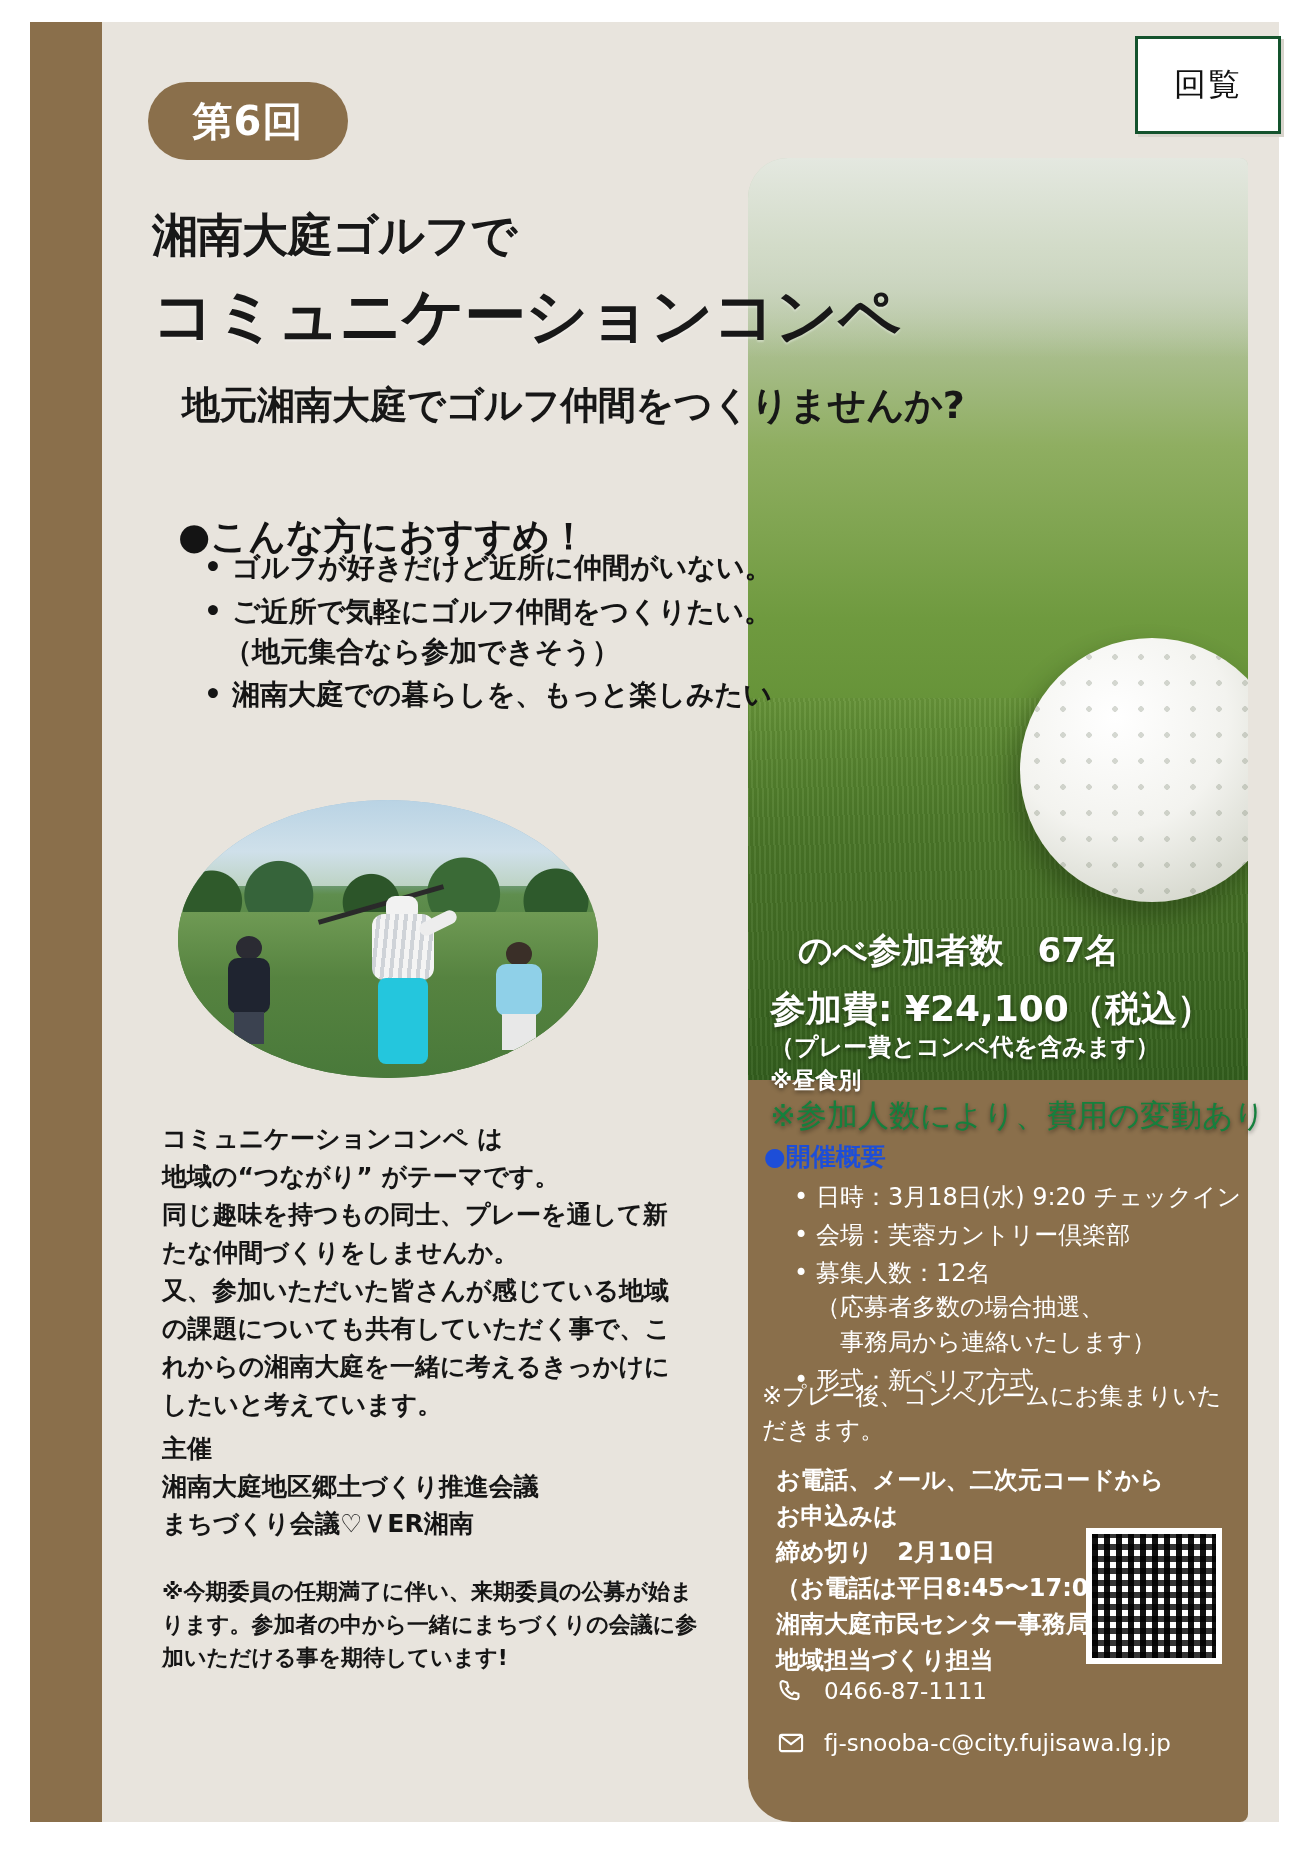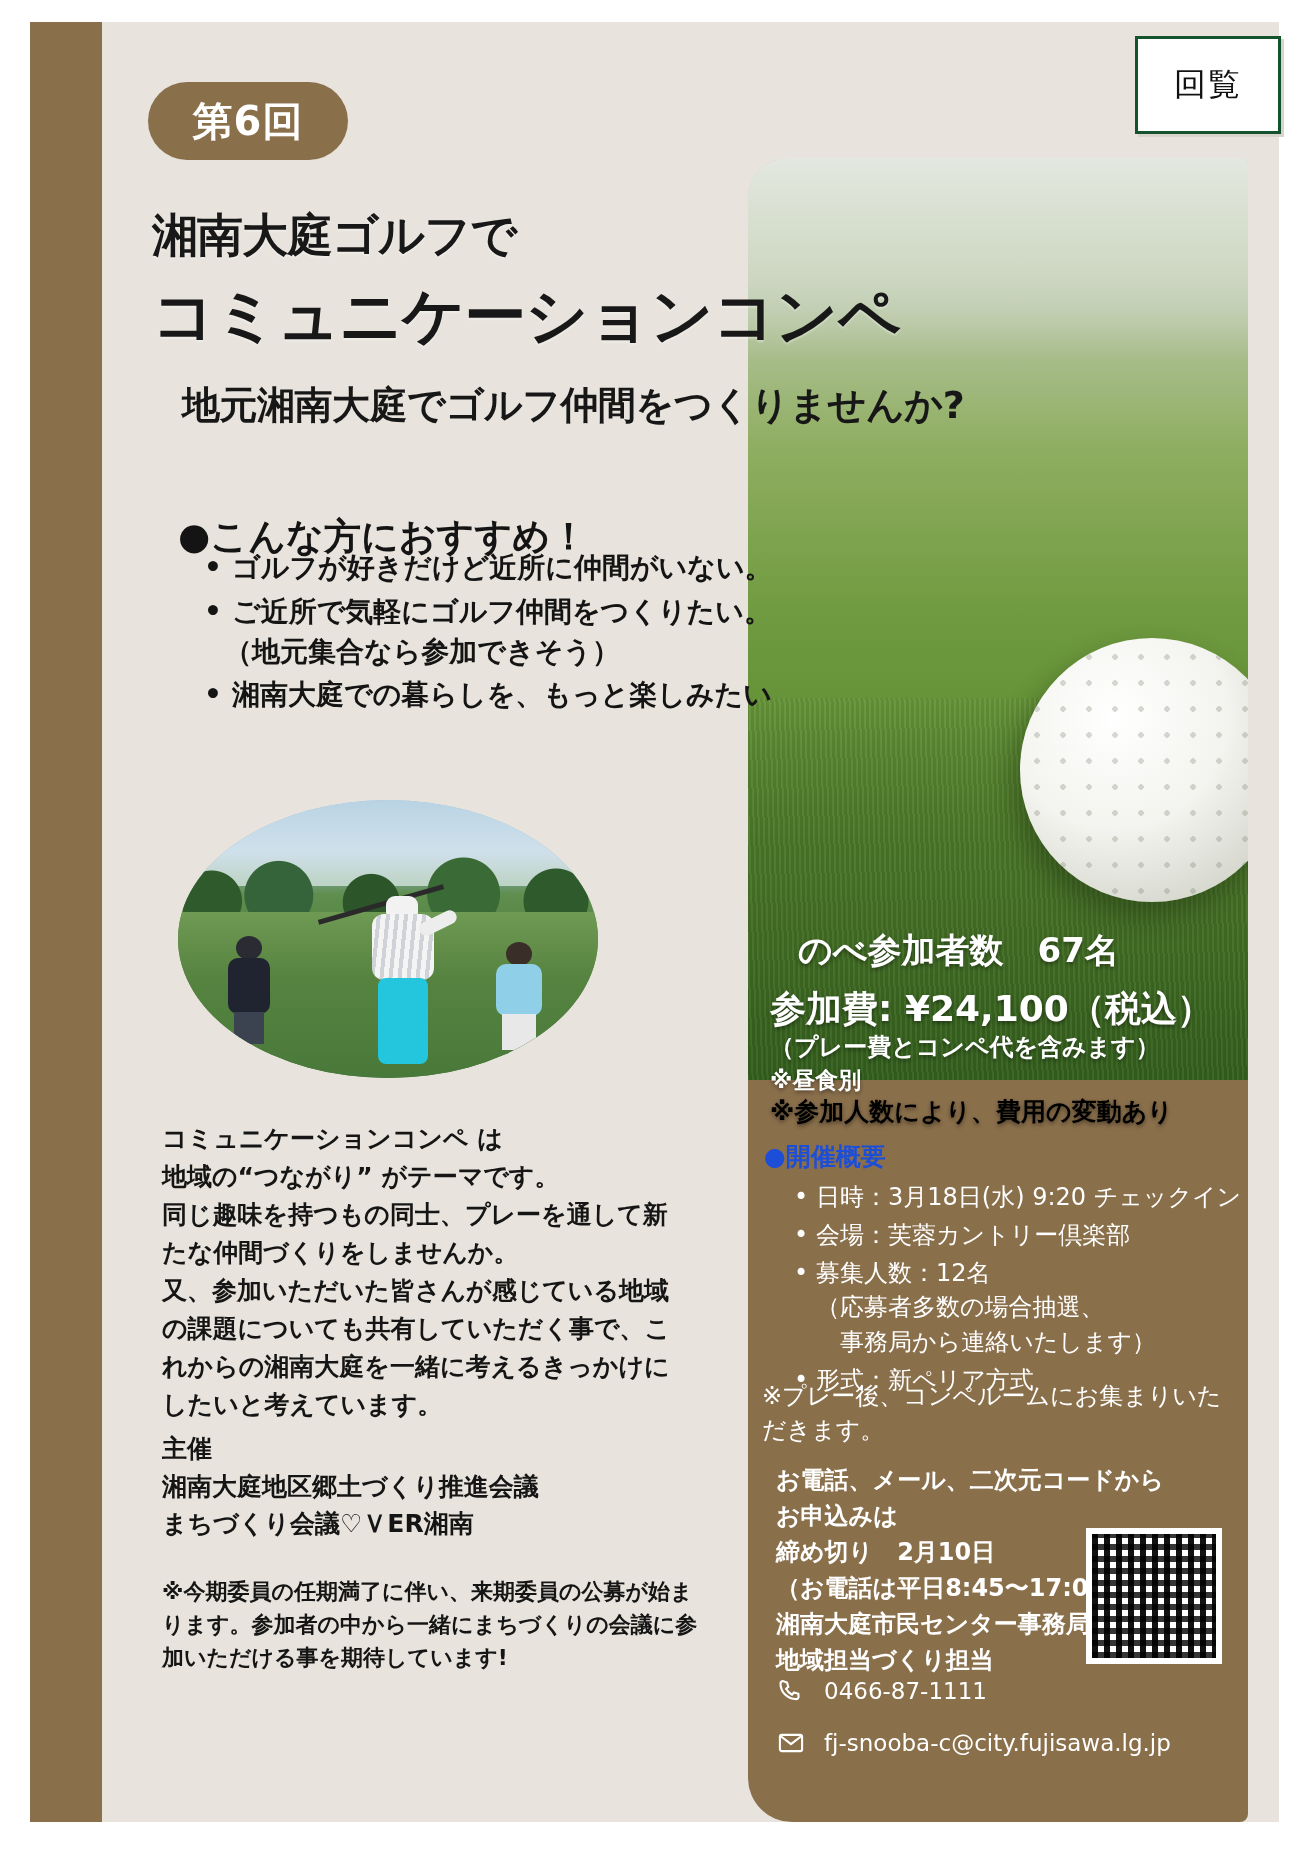--- a/index.html
+++ b/index.html
@@ -290,23 +290,23 @@
     top: 1065px;
     font-size: 23px;
     font-weight: 700;
     color: #ffffff;
     text-shadow: 0 2px 4px rgba(0,0,0,0.45);
   }
   .ov-note2 {
     position: absolute;
     left: 770px;
     top: 1095px;
-    font-size: 25px;
-    font-weight: 700;
-    color: #000000;
+    font-size: 31px;
+    font-weight: 400;
+    color: #15803d;
     text-shadow: 0 2px 4px rgba(0,0,0,0.45);
   }
   .ov-head {
     position: absolute;
     left: 764px;
     top: 1140px;
     font-size: 25px;
     font-weight: 700;
     color: #1d4ed8;
   }

